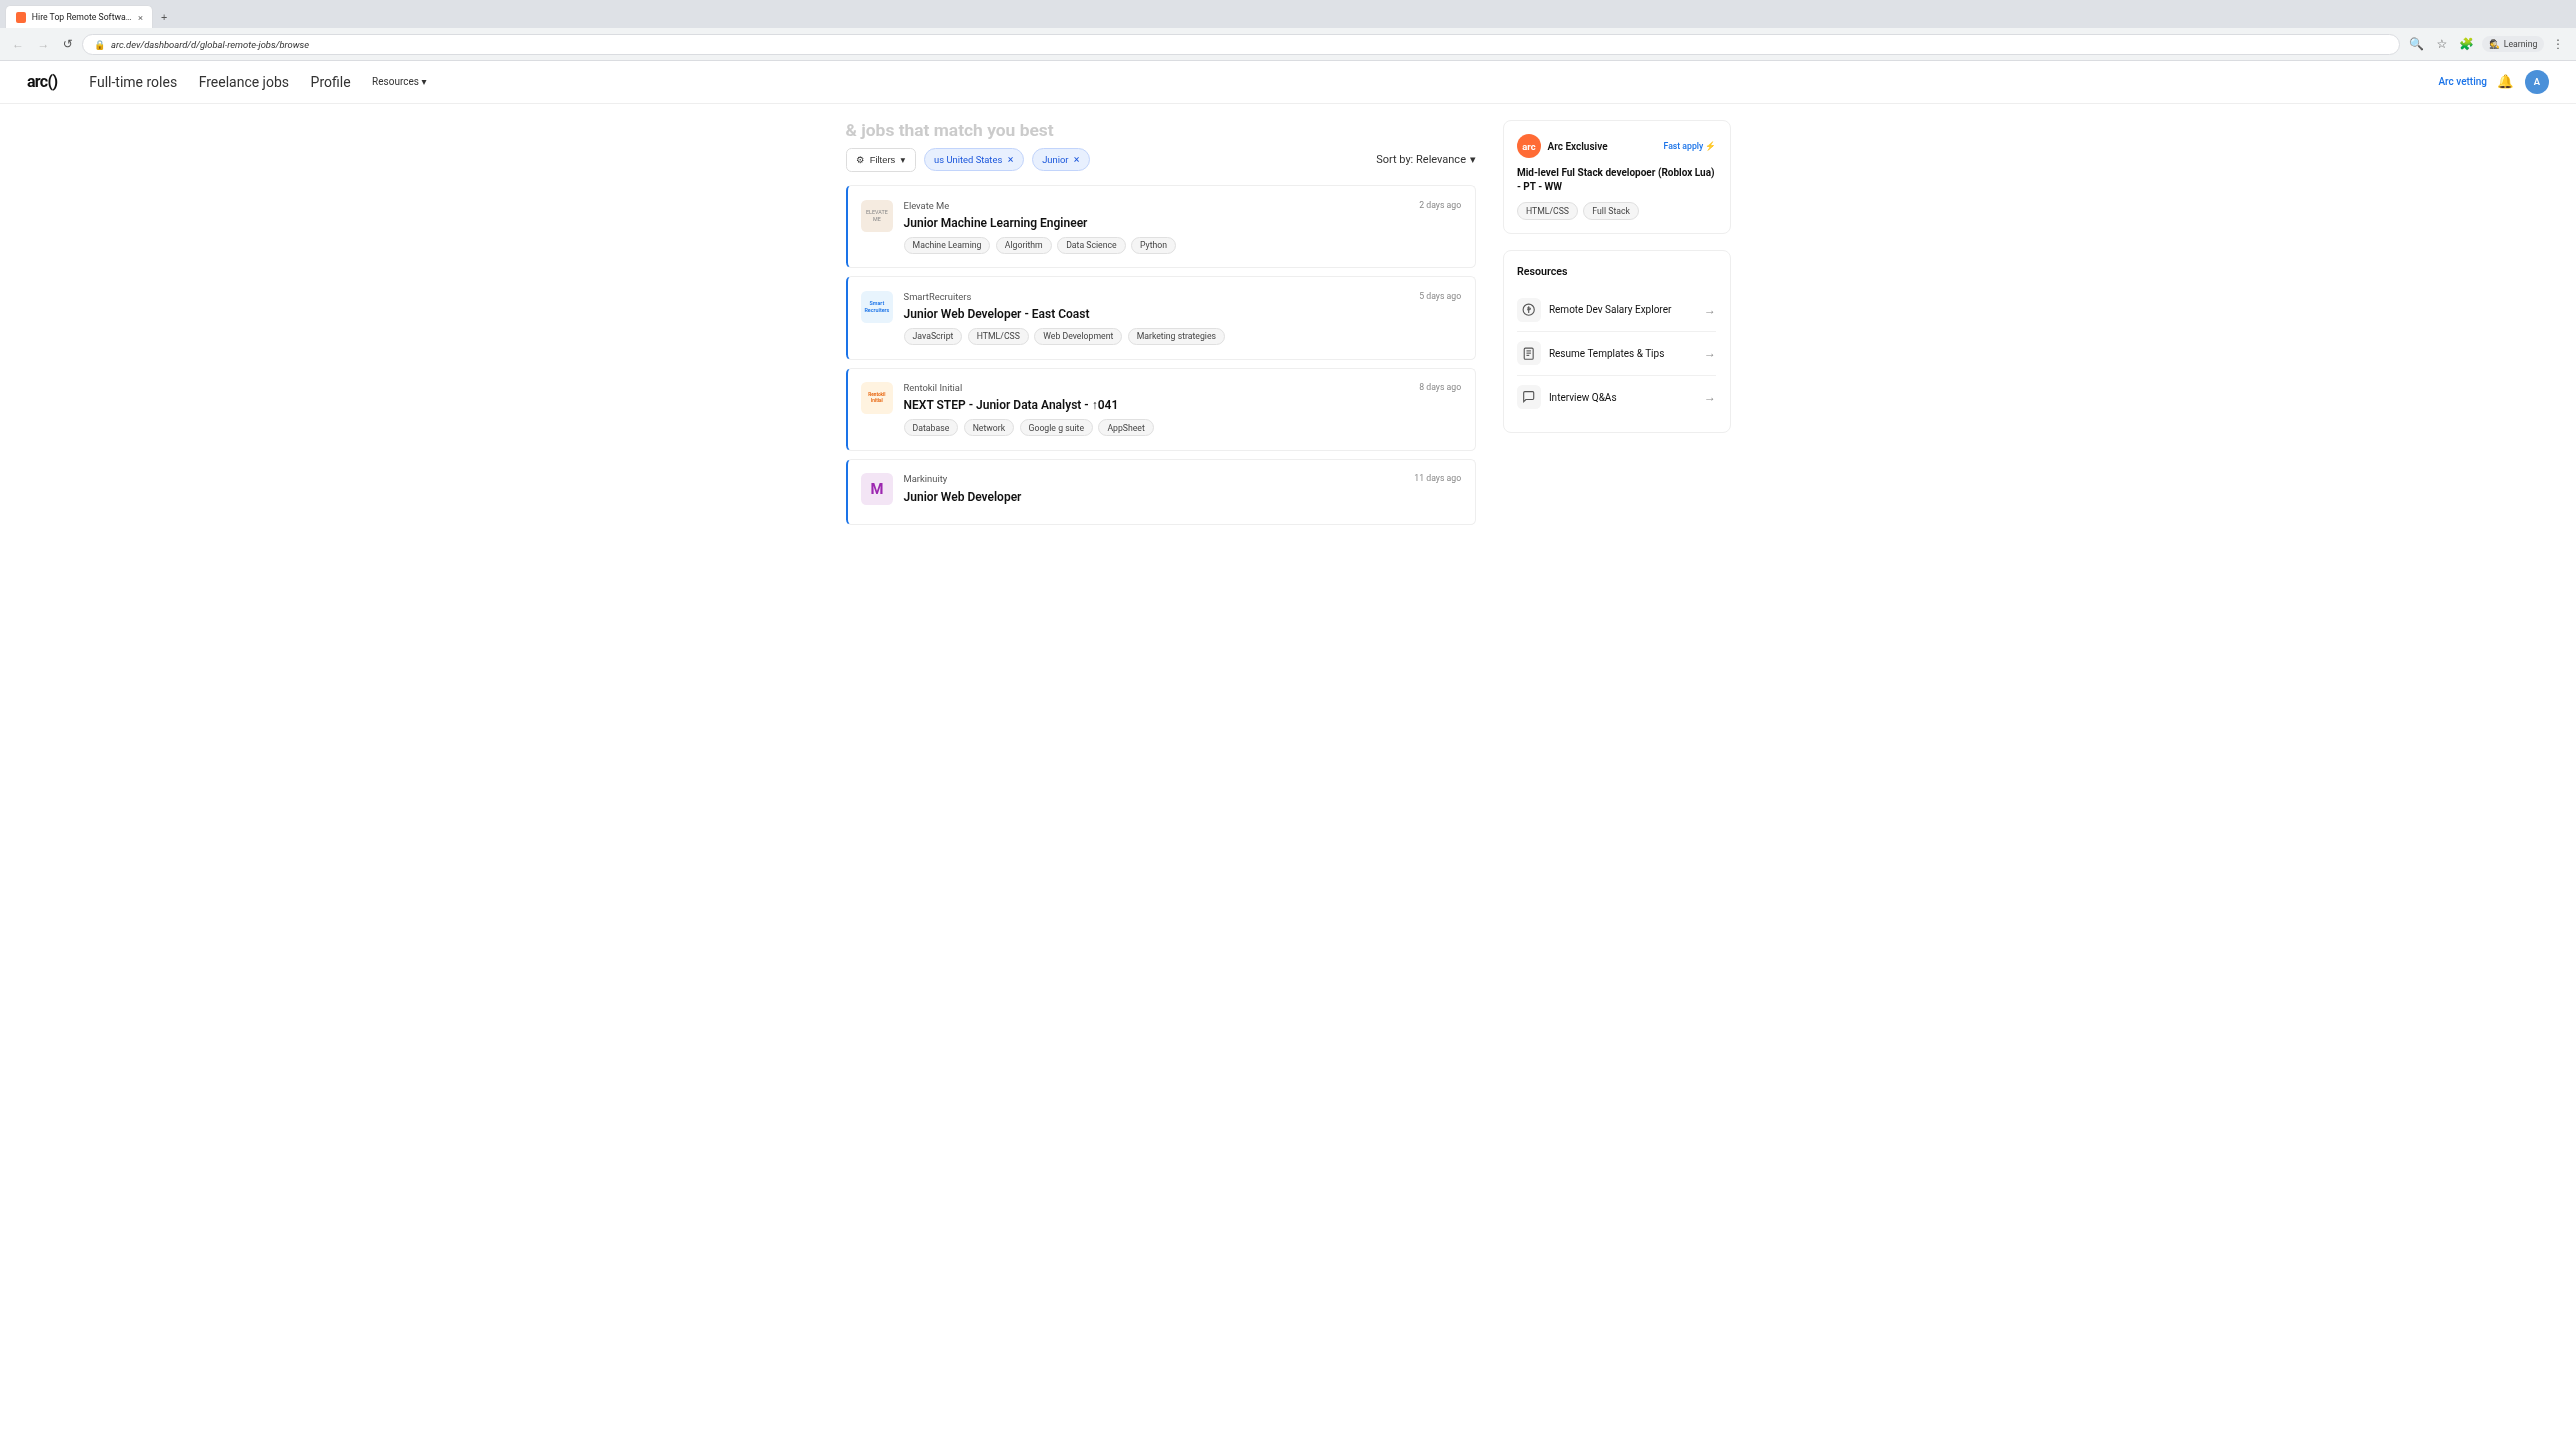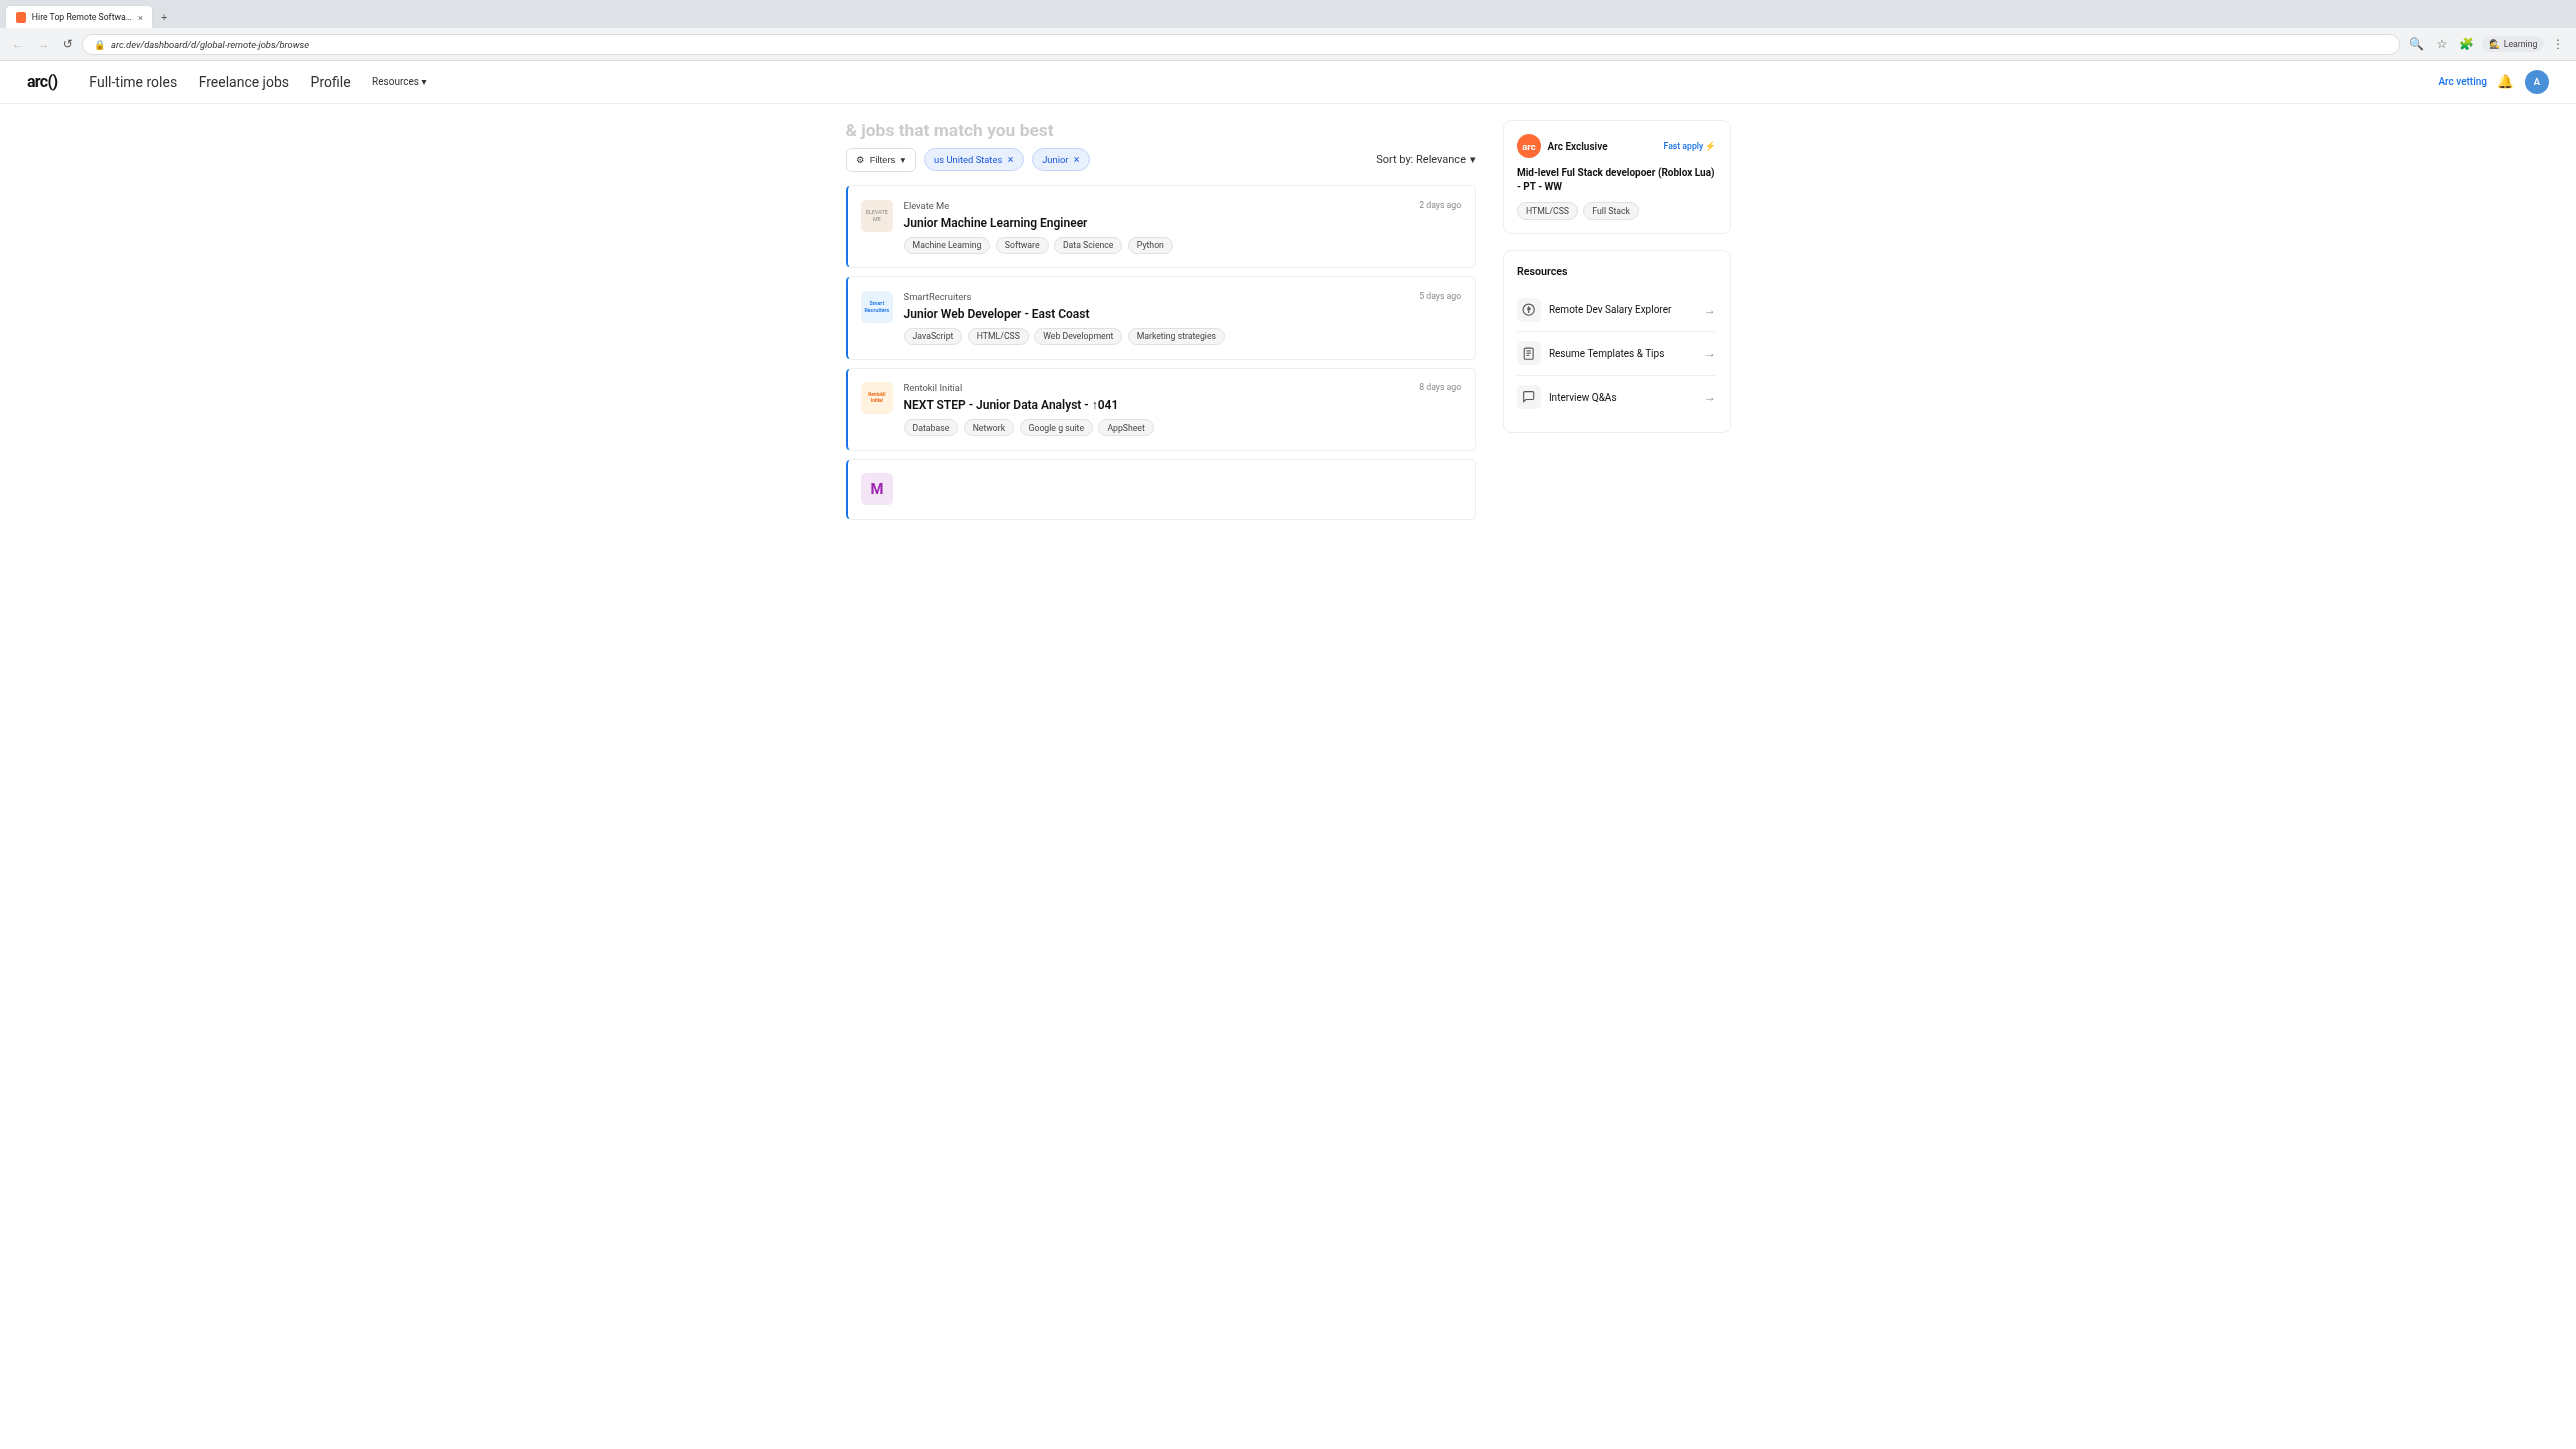--- a/index.html
+++ b/index.html
@@ -181,21 +181,21 @@
             <span style="font-size:5.4px; color:#888; text-align:center; line-height:1.2;">ELEVATE<br>ME</span>
           </div>
           <div class="job-info">
             <div class="job-header">
               <span class="job-company">Elevate Me</span>
               <span class="job-time">2 days ago</span>
             </div>
             <div class="job-title">Junior Machine Learning Engineer</div>
             <div class="job-tags">
               <span class="job-tag">Machine Learning</span>
-              <span class="job-tag">Software</span>
+              <span class="job-tag">Algorithm</span>
               <span class="job-tag">Data Science</span>
               <span class="job-tag">Python</span>
             </div>
           </div>
         </div>
 
         <div class="job-card">
           <div class="job-logo" style="background:#e8f4fd; border-radius:5.4px; width:32px; height:32px; display:flex; align-items:center; justify-content:center;">
             <span style="font-size:5.4px; color:#1a73e8; text-align:center; line-height:1.2; font-weight:600;">Smart<br>Recruiters</span>
           </div>
@@ -229,20 +229,27 @@
               <span class="job-tag">Network</span>
               <span class="job-tag">Google g suite</span>
               <span class="job-tag">AppSheet</span>
             </div>
           </div>
         </div>
 
         <div class="job-card" style="overflow:hidden; max-height:67px;">
           <div class="job-logo" style="background:#f3e5f5; border-radius:5.4px; width:32px; height:32px; display:flex; align-items:center; justify-content:center;">
             <span style="font-size:14.8px; color:#9c27b0; font-weight:700;">M</span>
+          </div>
+          <div class="job-info">
+            <div class="job-header">
+              <span class="job-company">Markinuity</span>
+              <span class="job-time">11 days ago</span>
+            </div>
+            <div class="job-title">Junior Web Developer</div>
           </div>
         </div>
 
       </div>
     </main>
 
     <aside class="sidebar">
 
       <div class="arc-exclusive-card">
         <div class="arc-exclusive-header">

